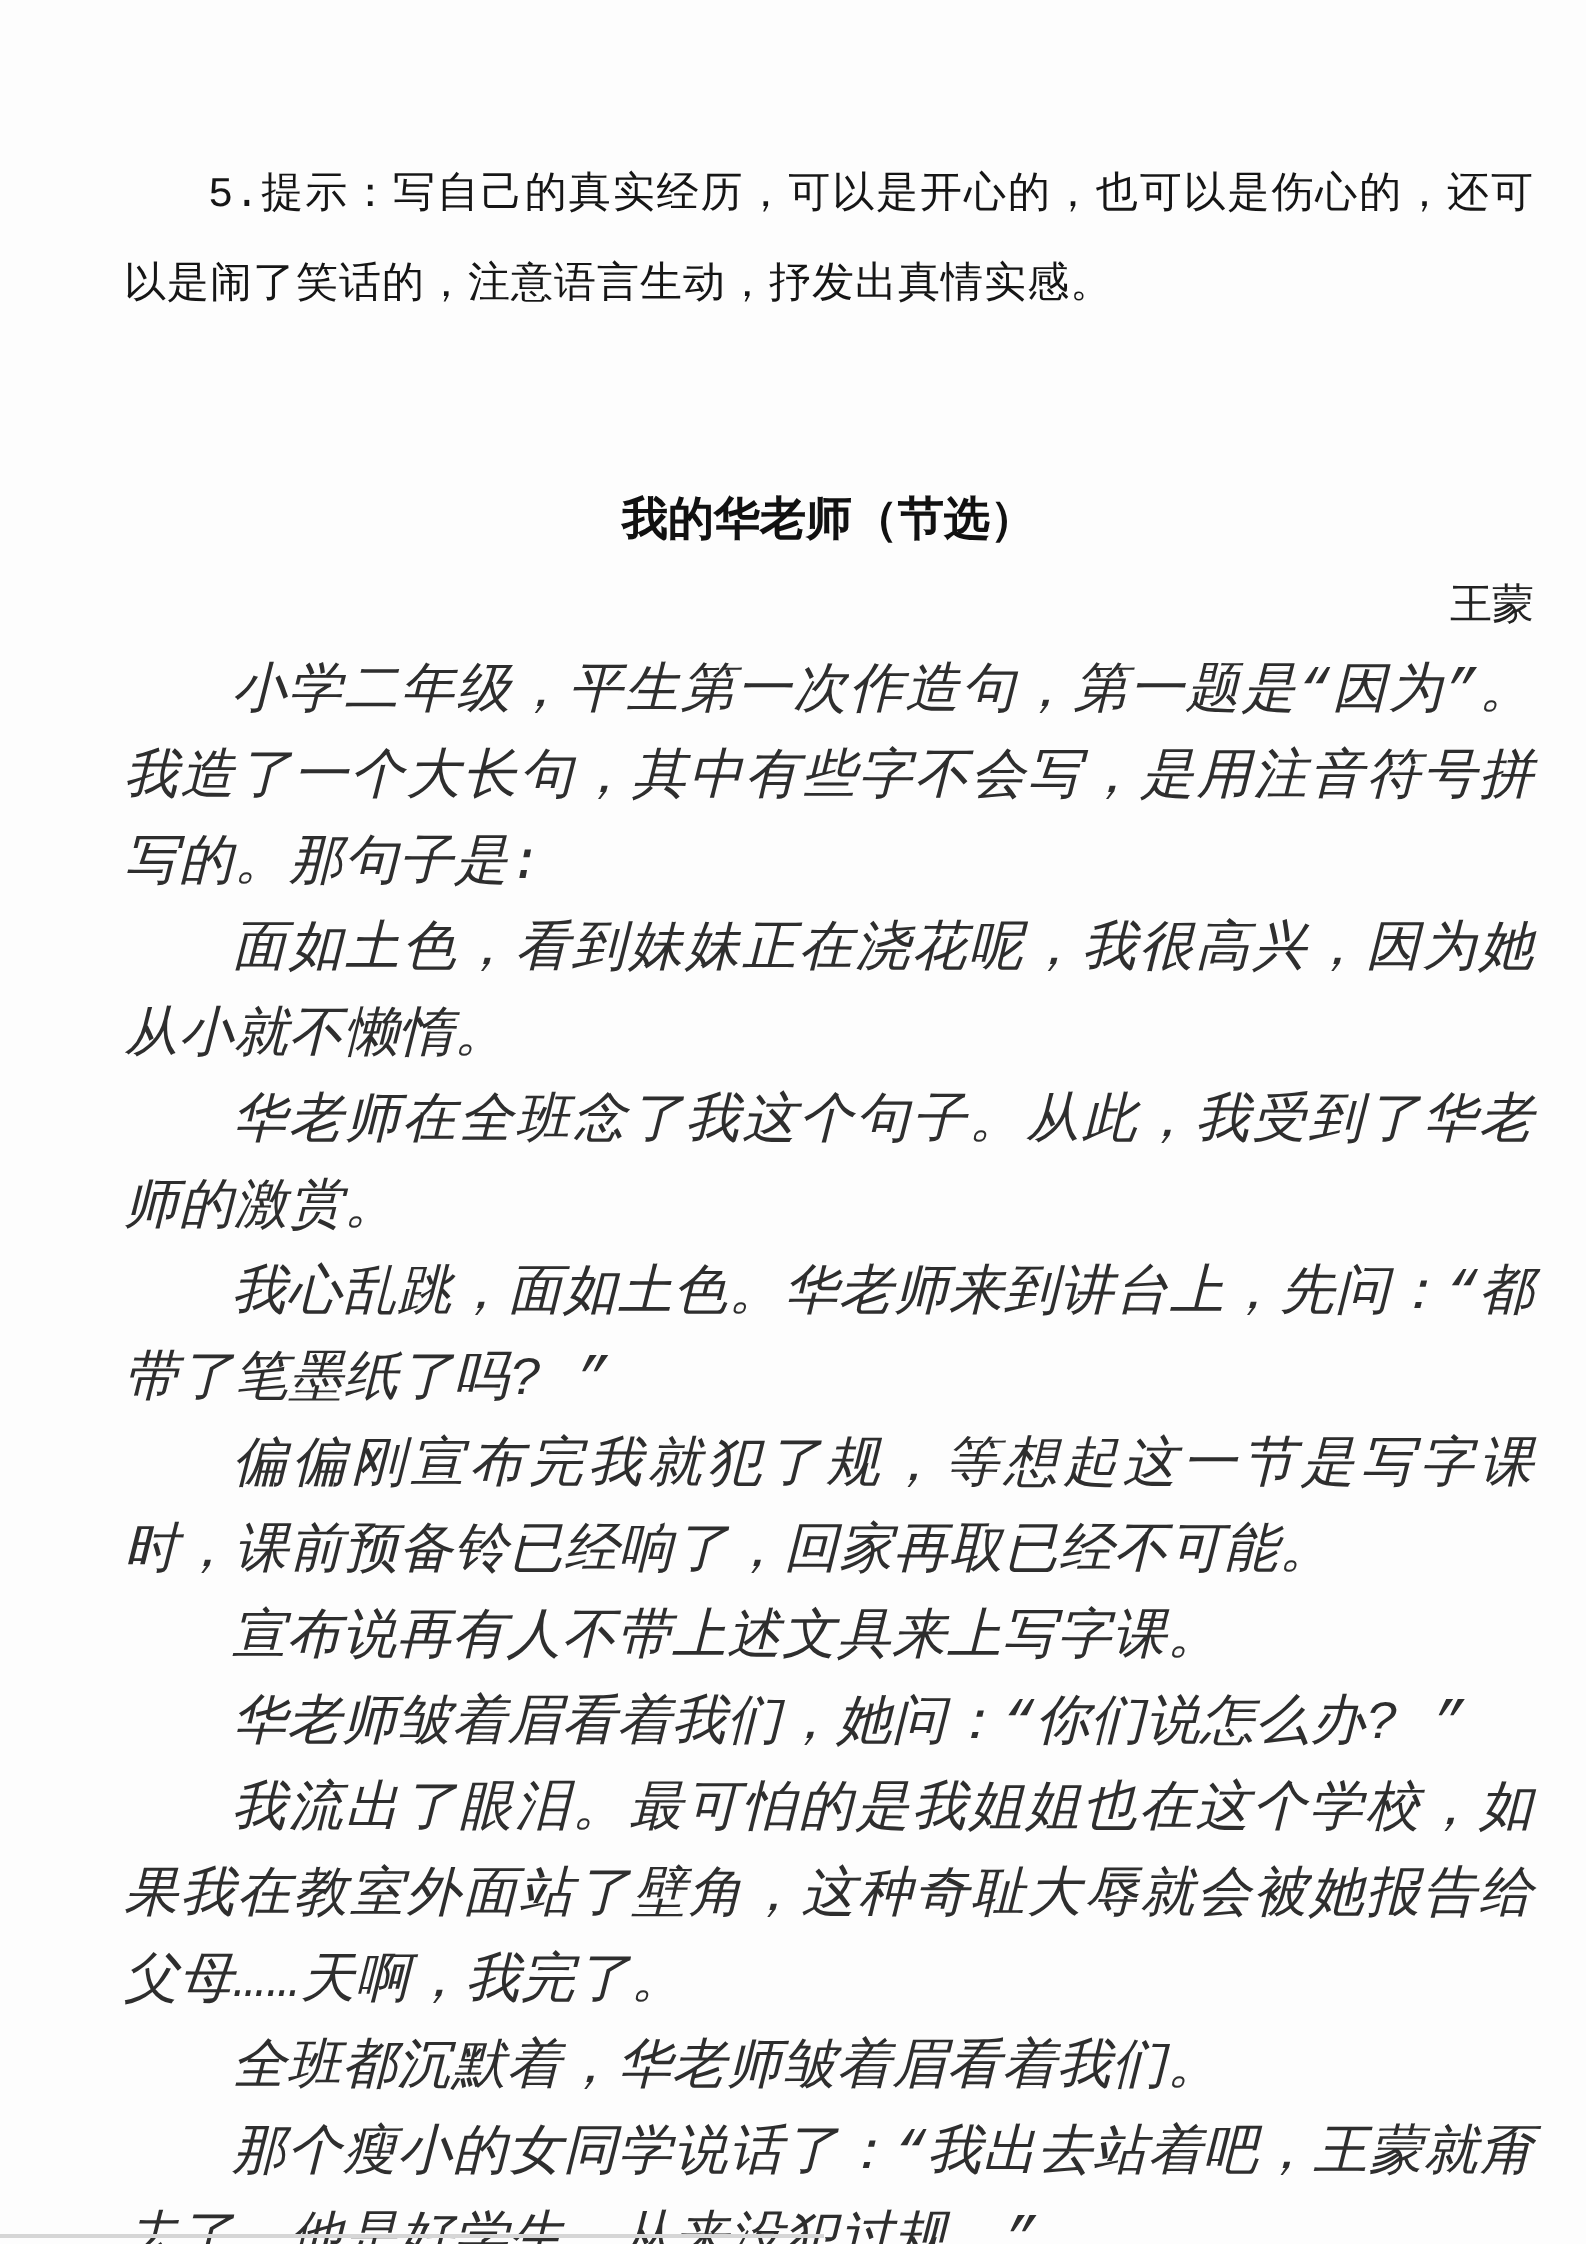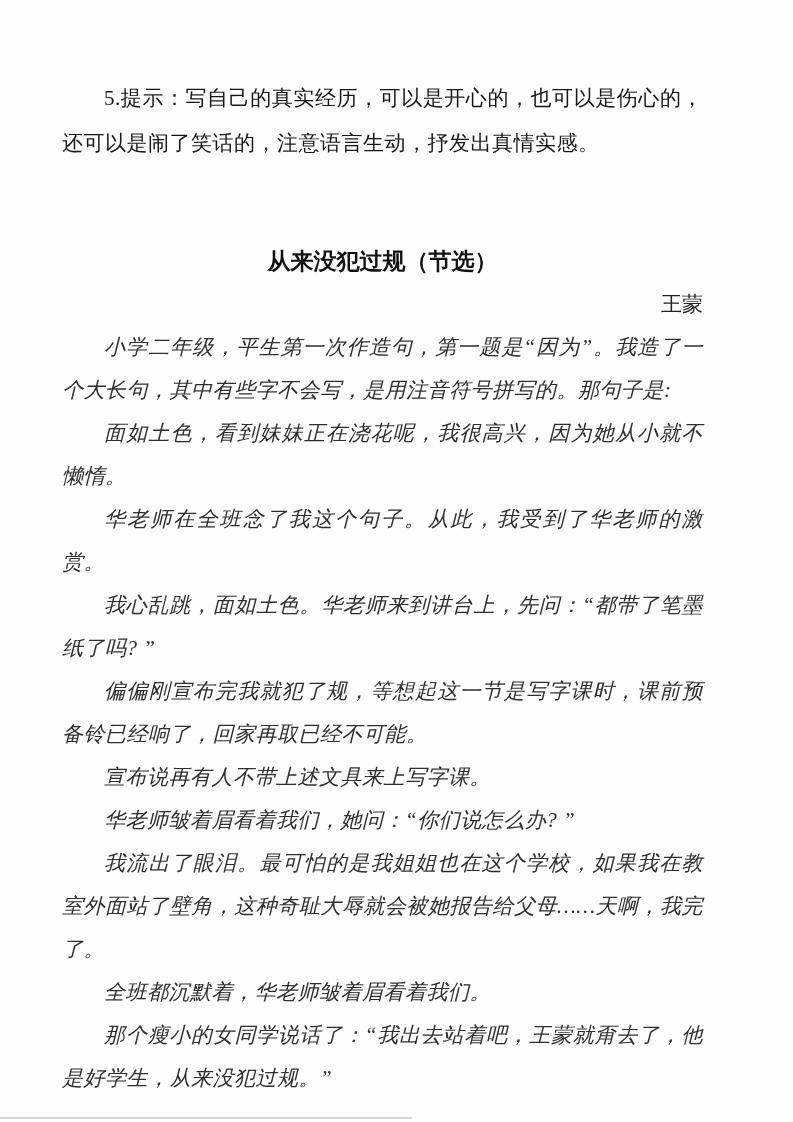--- a/index.html
+++ b/index.html
@@ -7,23 +7,23 @@
     padding: 0;
     background: #ffffff;
   }
   .page {
     position: relative;
     width: 793px;
     height: 1122px;
     box-sizing: border-box;
     background: #fdfdfd;
     color: #1f1f1f;
-    padding: 76px 90px 0 62px;
+    padding: 76px 26px 0 62px;
     overflow: hidden;
-    font-family: Liberation Serif, serif;
+    font-family: Liberation Mono, monospace;
   }
   
   .tip {
     margin: 0;
     font-size: 21px;
     line-height: 45px;
     text-indent: 2em;
     text-align: justify;
     letter-spacing: 0.5px;
     color: #161616;
@@ -40,21 +40,21 @@
   
   .author {
     font-size: 21px;
     line-height: 43px;
     text-align: right;
     color: #222222;
   }
   
   .body-text p {
     margin: 0;
-    font-size: 21px;
+    font-size: 27px;
     line-height: 43px;
     text-indent: 2em;
     text-align: justify;
     font-style: italic;
     color: #2e2e2e;
     letter-spacing: 0.5px;
   }
   
   .scan-edge {
     position: absolute;
@@ -65,21 +65,21 @@
     background: #d6d6d6;
   }
 </style>
 </head>
 <body>
 
 <div class="page">
 
   <p class="tip">5.提示：写自己的真实经历，可以是开心的，也可以是伤心的，还可以是闹了笑话的，注意语言生动，抒发出真情实感。</p>
 
-  <h1 class="title">从来没犯过规（节选）</h1>
+  <h1 class="title">我的华老师（节选）</h1>
 
   <div class="author">王蒙</div>
 
   <div class="body-text">
     <p>小学二年级，平生第一次作造句，第一题是“因为”。我造了一个大长句，其中有些字不会写，是用注音符号拼写的。那句子是:</p>
     <p>面如土色，看到妹妹正在浇花呢，我很高兴，因为她从小就不懒惰。</p>
     <p>华老师在全班念了我这个句子。从此，我受到了华老师的激赏。</p>
     <p>我心乱跳，面如土色。华老师来到讲台上，先问：“都带了笔墨纸了吗? ”</p>
     <p>偏偏刚宣布完我就犯了规，等想起这一节是写字课时，课前预备铃已经响了，回家再取已经不可能。</p>
     <p>宣布说再有人不带上述文具来上写字课。</p>

